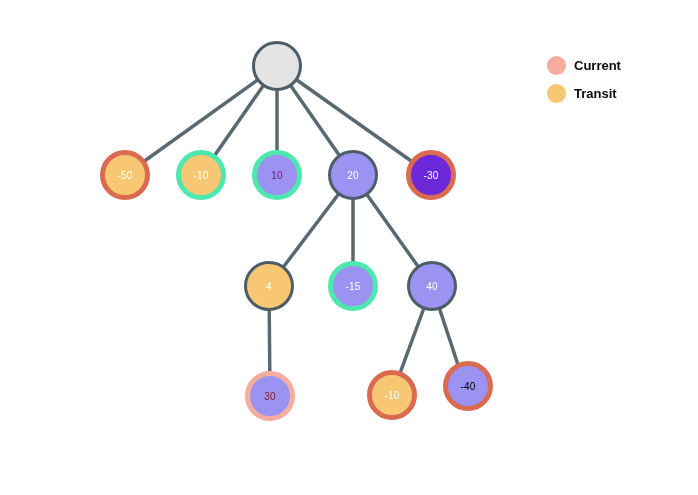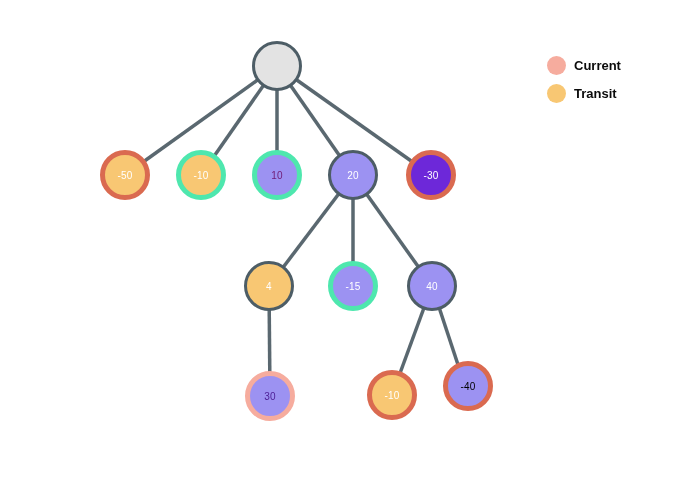--- a/index.html
+++ b/index.html
@@ -86,21 +86,21 @@
   <div>
       <div class="node" style="left: 277px; top: 66px; background: rgb(227, 227, 227); border-color: rgb(77, 93, 102); border-width: 3.5px; color: rgb(255, 255, 255);"></div>
       <div class="node" style="left: 125px; top: 175px; background: rgb(248, 199, 115); border-color: rgb(218, 106, 80); border-width: 5px; color: rgb(255, 255, 255);">-50</div>
       <div class="node" style="left: 201px; top: 175px; background: rgb(248, 199, 115); border-color: rgb(78, 231, 174); border-width: 5px; color: rgb(255, 255, 255);">-10</div>
       <div class="node" style="left: 277px; top: 175px; background: rgb(156, 146, 242); border-color: rgb(78, 231, 174); border-width: 5px; color: #701a75;">10</div>
       <div class="node" style="left: 353px; top: 175px; background: rgb(156, 146, 242); border-color: rgb(77, 93, 102); border-width: 3.5px; color: rgb(255, 255, 255);">20</div>
       <div class="node" style="left: 431px; top: 175px; background: #6d28d9; border-color: rgb(218, 106, 80); border-width: 5px; color: rgb(255, 255, 255);">-30</div>
       <div class="node" style="left: 269px; top: 286px; background: rgb(248, 199, 115); border-color: rgb(77, 93, 102); border-width: 3.5px; color: rgb(255, 255, 255);">4</div>
       <div class="node" style="left: 353px; top: 286px; background: rgb(156, 146, 242); border-color: rgb(78, 231, 174); border-width: 5px; color: rgb(255, 255, 255);">-15</div>
       <div class="node" style="left: 432px; top: 286px; background: rgb(156, 146, 242); border-color: rgb(77, 93, 102); border-width: 3.5px; color: rgb(255, 255, 255);">40</div>
-      <div class="node" style="left: 270px; top: 396px; background: rgb(156, 146, 242); border-color: rgb(246, 172, 158); border-width: 5px; color: #4c1d95;">30</div>
+      <div class="node" style="left: 270px; top: 396px; background: rgb(156, 146, 242); border-color: rgb(246, 172, 158); border-width: 5px; color: #7f1d1d;">30</div>
       <div class="node" style="left: 392px; top: 395px; background: rgb(248, 199, 115); border-color: rgb(218, 106, 80); border-width: 5px; color: rgb(255, 255, 255);">-10</div>
       <div class="node" style="left: 468px; top: 386px; background: rgb(156, 146, 242); border-color: rgb(218, 106, 80); border-width: 5px; color: #000000;">-40</div>
     </div>
   <div class="legend">
       <div class="legend-item">
         <span class="legend-dot" style="background: rgb(246, 172, 158);"></span>
         <span class="legend-label" style="color: rgb(11, 11, 11);">Current</span>
       </div>
       <div class="legend-item">
         <span class="legend-dot" style="background: rgb(248, 199, 115);"></span>

